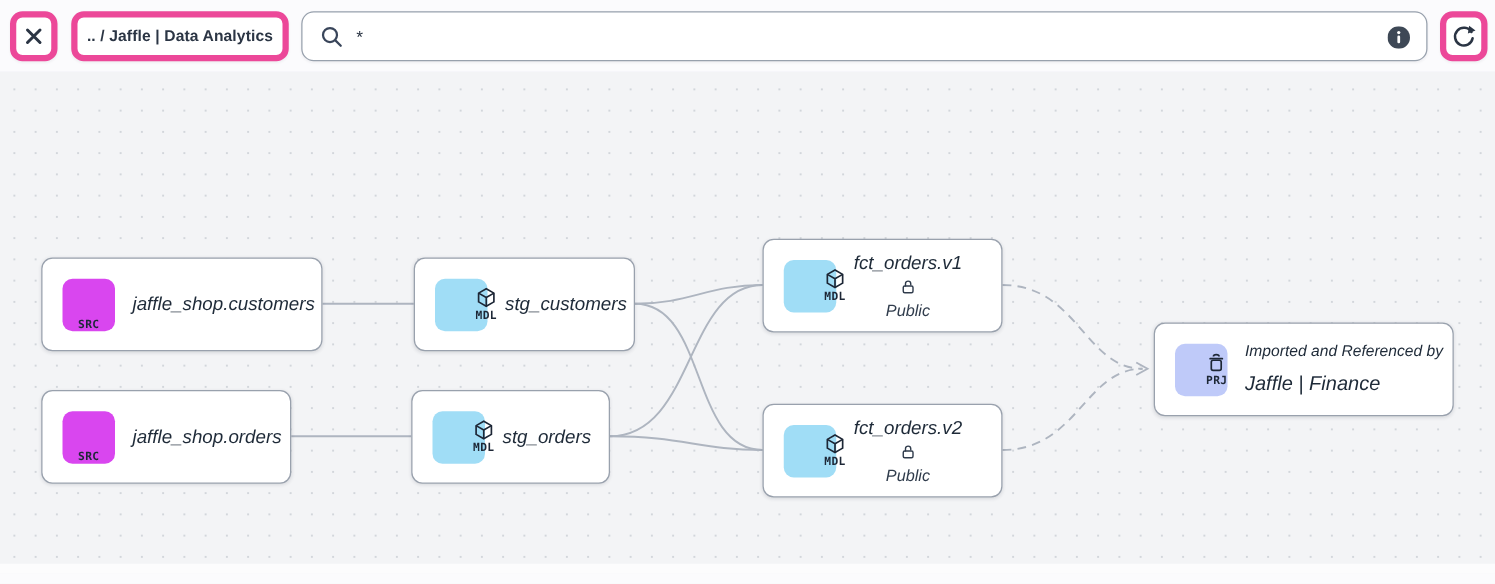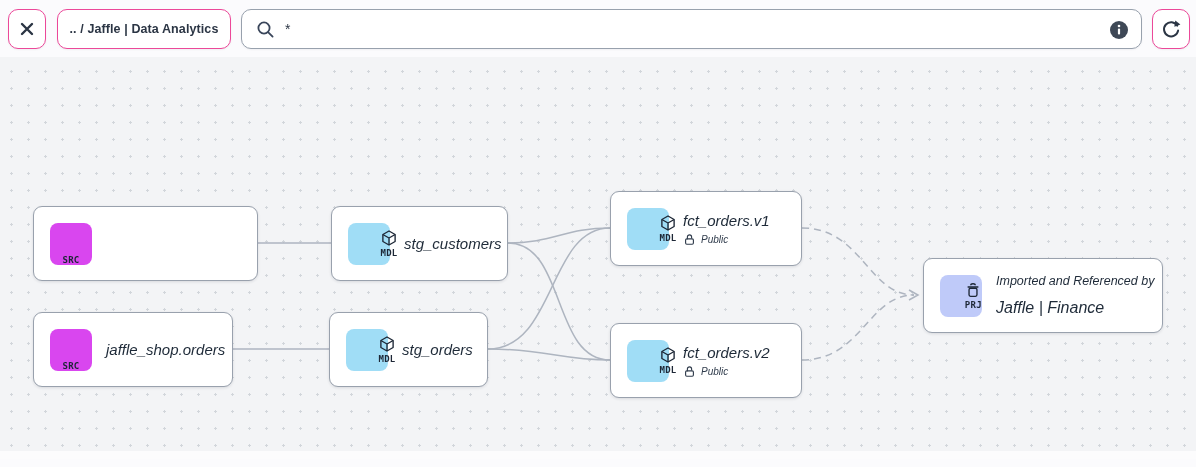--- a/index.html
+++ b/index.html
@@ -8,21 +8,21 @@
     font-family:"Liberation Sans", sans-serif;
     background:#fbfbfd;
     position:relative;
     overflow:hidden;
     color:#1e2a38;
   }
   
   .toolbar { position:absolute; top:0; left:0; width:1196px; height:57px; background:#fbfbfd; z-index:5; }
   .tb-btn {
     position:absolute; top:9px; height:40px; background:#fff;
-    border:1px solid #ec4899; border-radius:10px;
+    border:5px solid #ec4899; border-radius:10px;
     display:flex; align-items:center; justify-content:center;
     box-shadow:0 1px 2px rgba(16,24,40,.05); cursor:pointer;
   }
   .close-btn   { left:8px;    width:38px; }
   .crumb-btn   { left:57px;   width:174px; font-size:12.5px; font-weight:600; color:#2b3544; letter-spacing:.1px; }
   .refresh-btn { left:1152px; width:38px; }
   .search-wrap {
     position:absolute; top:9px; left:241px; width:901px; height:40px;
     background:#fff; border:1px solid #98a1ad; border-radius:10px;
     display:flex; align-items:center; box-shadow:0 1px 2px rgba(16,24,40,.05);
@@ -58,21 +58,21 @@
   }
   .badge-src { background:#d946ef;gap:32px; }
   .badge-mdl { background:#a0ddf6;padding-left:40px; }
   .badge-prj { background:#bfcaf9;align-items:flex-end; }
   .badge-label {
     font-family:"DejaVu Sans Mono", monospace;
     font-size:9px; font-weight:700; line-height:10px; letter-spacing:.3px;
   }
   .node-text { margin-left:14px; display:flex; flex-direction:column; justify-content:center;font-style:italic; }
   .node-title { font-size:15px; color:#1e2a38; line-height:19px; white-space:nowrap; }
-  .node-access { display:flex; align-items:center; gap:5px; margin-top:3px; font-size:10px; color:#303c4c; }
+  .node-access { display:flex; align-items:center; gap:5px; margin-top:3px; font-size:13px; color:#303c4c;flex-direction:column; }
   .prj-line1 { font-size:12.5px; color:#1e2a38; line-height:16px; white-space:nowrap; }
   .prj-line2 { font-size:16px; color:#1e2a38; line-height:21px; margin-top:8px; white-space:nowrap; }
 
   .icon { display:block; }
 </style>
 </head>
 <body>
 
 <div class="toolbar">
 
@@ -125,20 +125,23 @@
 
   <div class="node" style="left:33px; top:149px; width:225px;">
     <div class="badge badge-src">
       <svg class="icon" width="18" height="18" viewBox="0 0 20 20">
         <path d="M4.5 4.8 v10.4 c0 1.5 2.5 2.6 5.5 2.6 s5.5-1.1 5.5-2.6 V4.8" fill="none" stroke="#1d2736" stroke-width="1.5"></path>
         <ellipse cx="10" cy="4.8" rx="5.5" ry="2.4" fill="none" stroke="#1d2736" stroke-width="1.5"></ellipse>
         <path d="M4.5 10 c0 1.5 2.5 2.6 5.5 2.6 s5.5-1.1 5.5-2.6" fill="none" stroke="#1d2736" stroke-width="1.5"></path>
       </svg>
       <span class="badge-label">SRC</span>
     </div>
+    <div class="node-text">
+      <div class="node-title">jaffle_shop.customers</div>
+    </div>
   </div>
 
   <div class="node" style="left:331px; top:149px; width:177px;">
     <div class="badge badge-mdl">
       <svg class="icon" width="18" height="18" viewBox="0 0 20 20">
         <path d="M10 2.2 L16.8 6.1 V13.9 L10 17.8 L3.2 13.9 V6.1 Z" fill="none" stroke="#1d2736" stroke-width="1.5" stroke-linejoin="round"></path>
         <path d="M3.2 6.1 L10 10 L16.8 6.1 M10 10 V17.8" fill="none" stroke="#1d2736" stroke-width="1.5" stroke-linejoin="round"></path>
       </svg>
       <span class="badge-label">MDL</span>
     </div>

